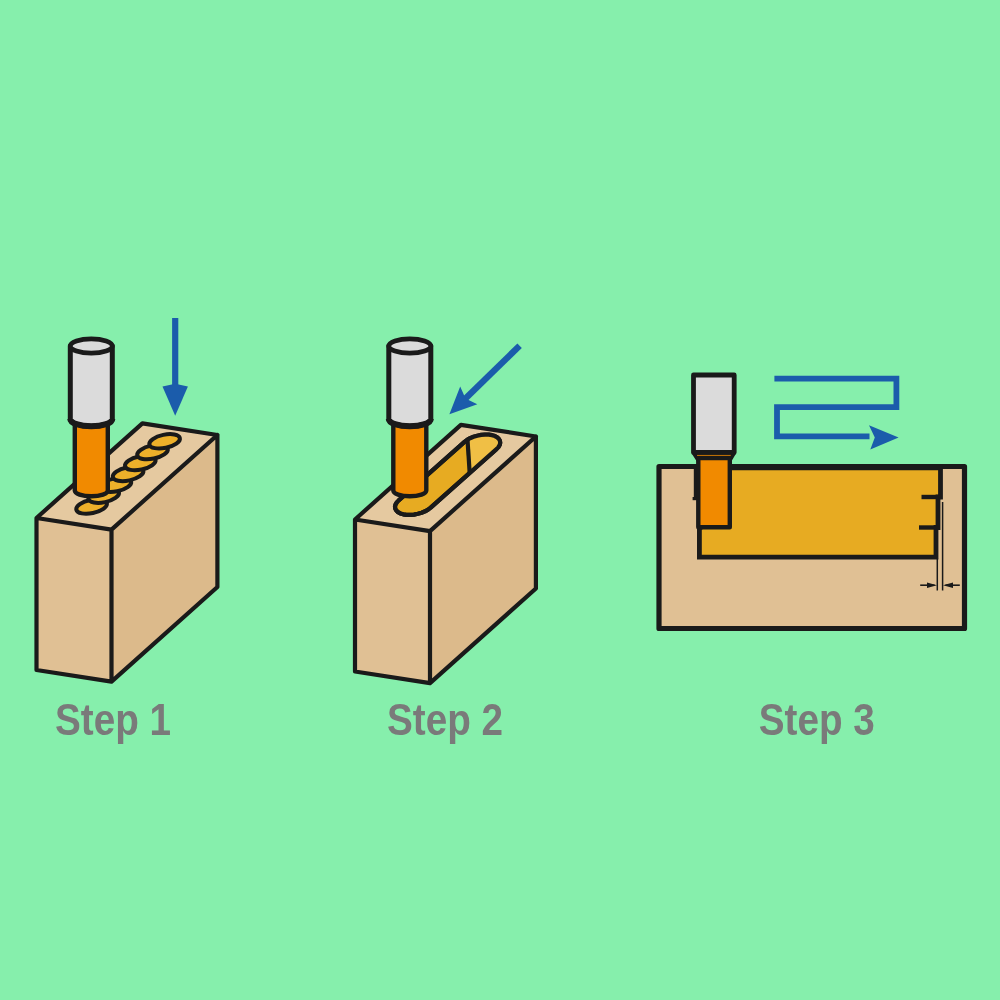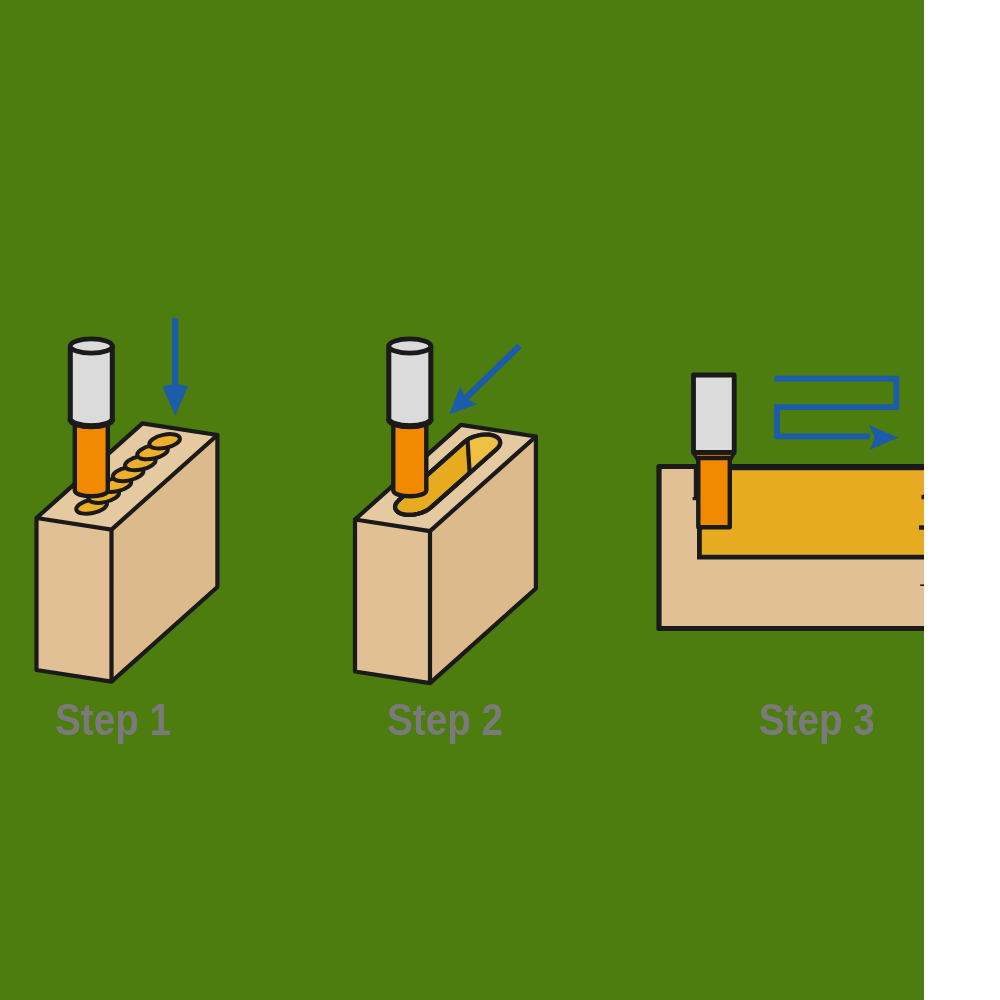--- a/index.html
+++ b/index.html
@@ -1,16 +1,16 @@
 <!DOCTYPE html>
 <html style="--ink: #1a1a1a; --blue: #1b5cab; --orange: #f18a00; --steel: #dbdbdb; --gold: #edb02a; --gold-deep: #e7ab22; --gold-lite: #f0bf45; --wood-top: #e5c9a0; --wood-end: #e0c094; --wood-side: #dcba8b; --label-gray: #7a7a7a;"><head>
 <meta charset="utf-8">
 <style>
   html,body { margin:0; padding:0; background:#ffffff; }
-  .canvas { position:relative; width:924px; height:1000px; background:#4d7c0f; overflow:hidden; }
+  .canvas { position:relative; width:1000px; height:1000px; background:#86efac; overflow:hidden; }
   svg { display:block; }
   .step-label {
     font-family:"Liberation Sans", sans-serif;
     font-weight:bold;
     font-size:44px;
     fill:var(--label-gray);
   }
 </style>
 </head>
 <body>

